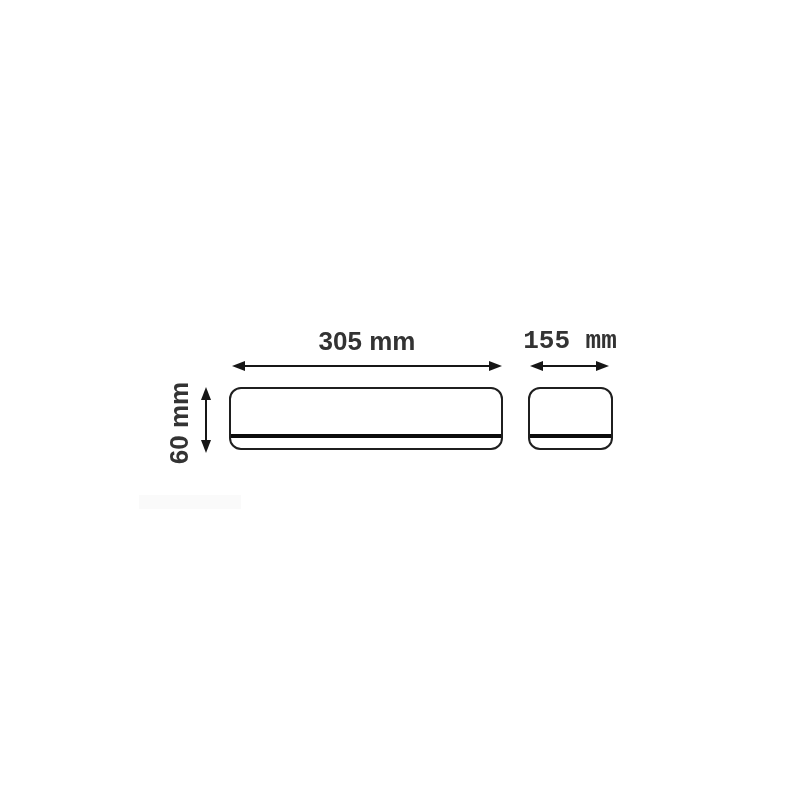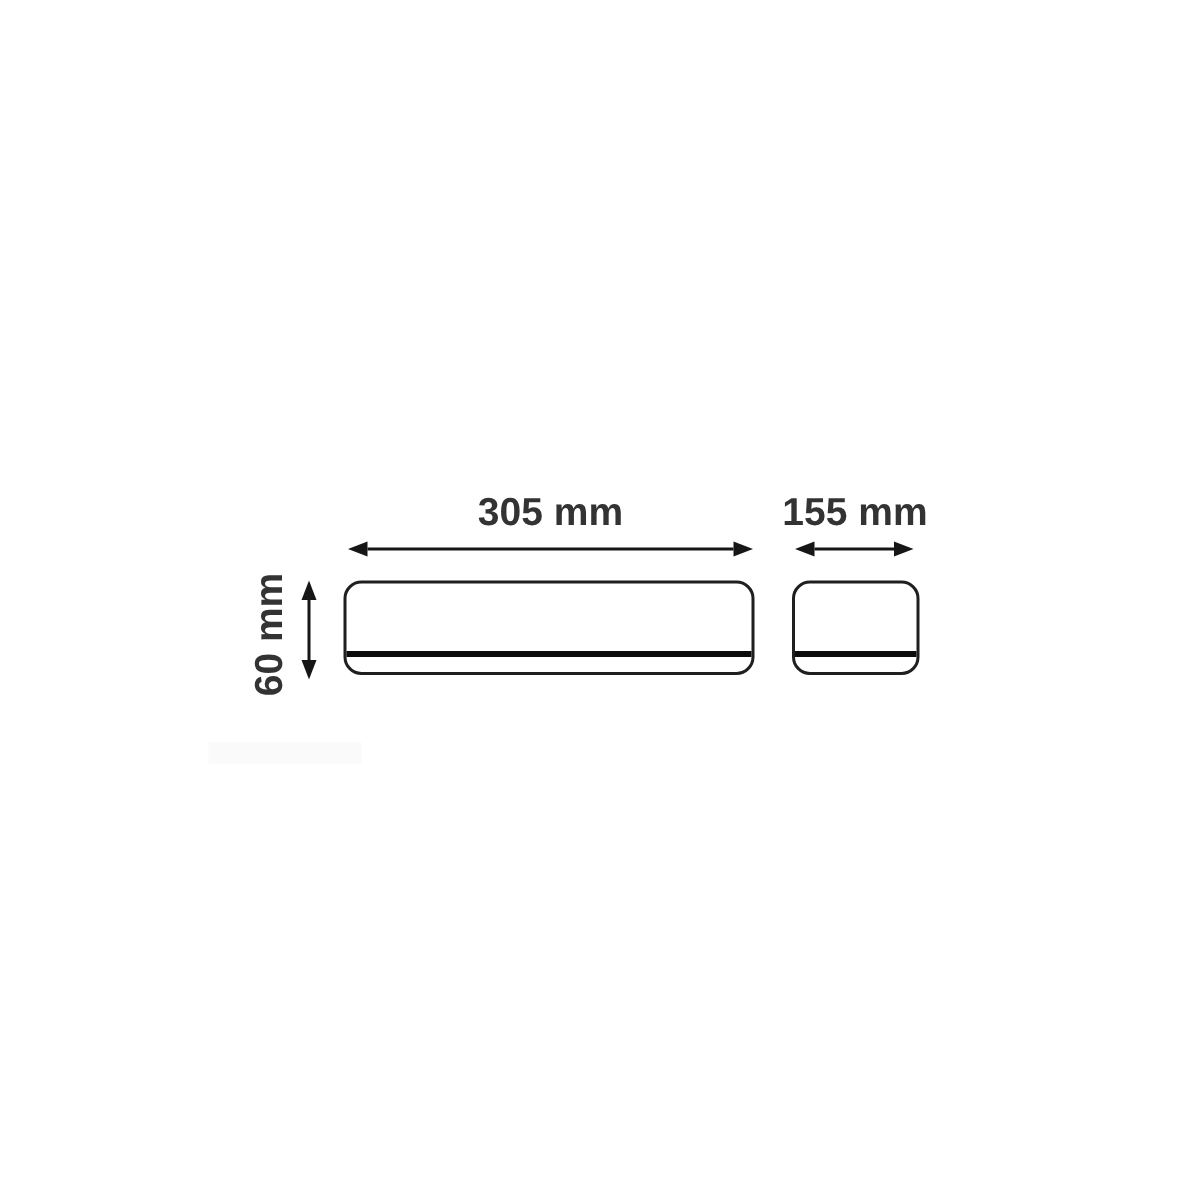--- a/index.html
+++ b/index.html
@@ -21,21 +21,21 @@
     position: absolute;
     font-size: 26px;
     font-weight: bold;
     color: #333333;
     line-height: 26px;
     text-align: center;
     white-space: nowrap;
     user-select: none;
   }
   .label-front-width { left: 232px; top: 328px; width: 270px; }
-  .label-side-width  { left: 495px; top: 328px; width: 150px; }
+  .label-side-width  { left: 495px; top: 328px; width: 150px; font-family: Liberation Mono, monospace; }
   .label-front-height {
     left: 119px; top: 410px; width: 120px; height: 26px;
     transform: rotate(-90deg);
     transform-origin: 50% 50%;
   }
   
   .harrow {
     position: absolute;
     height: 12px;
     display: flex;

